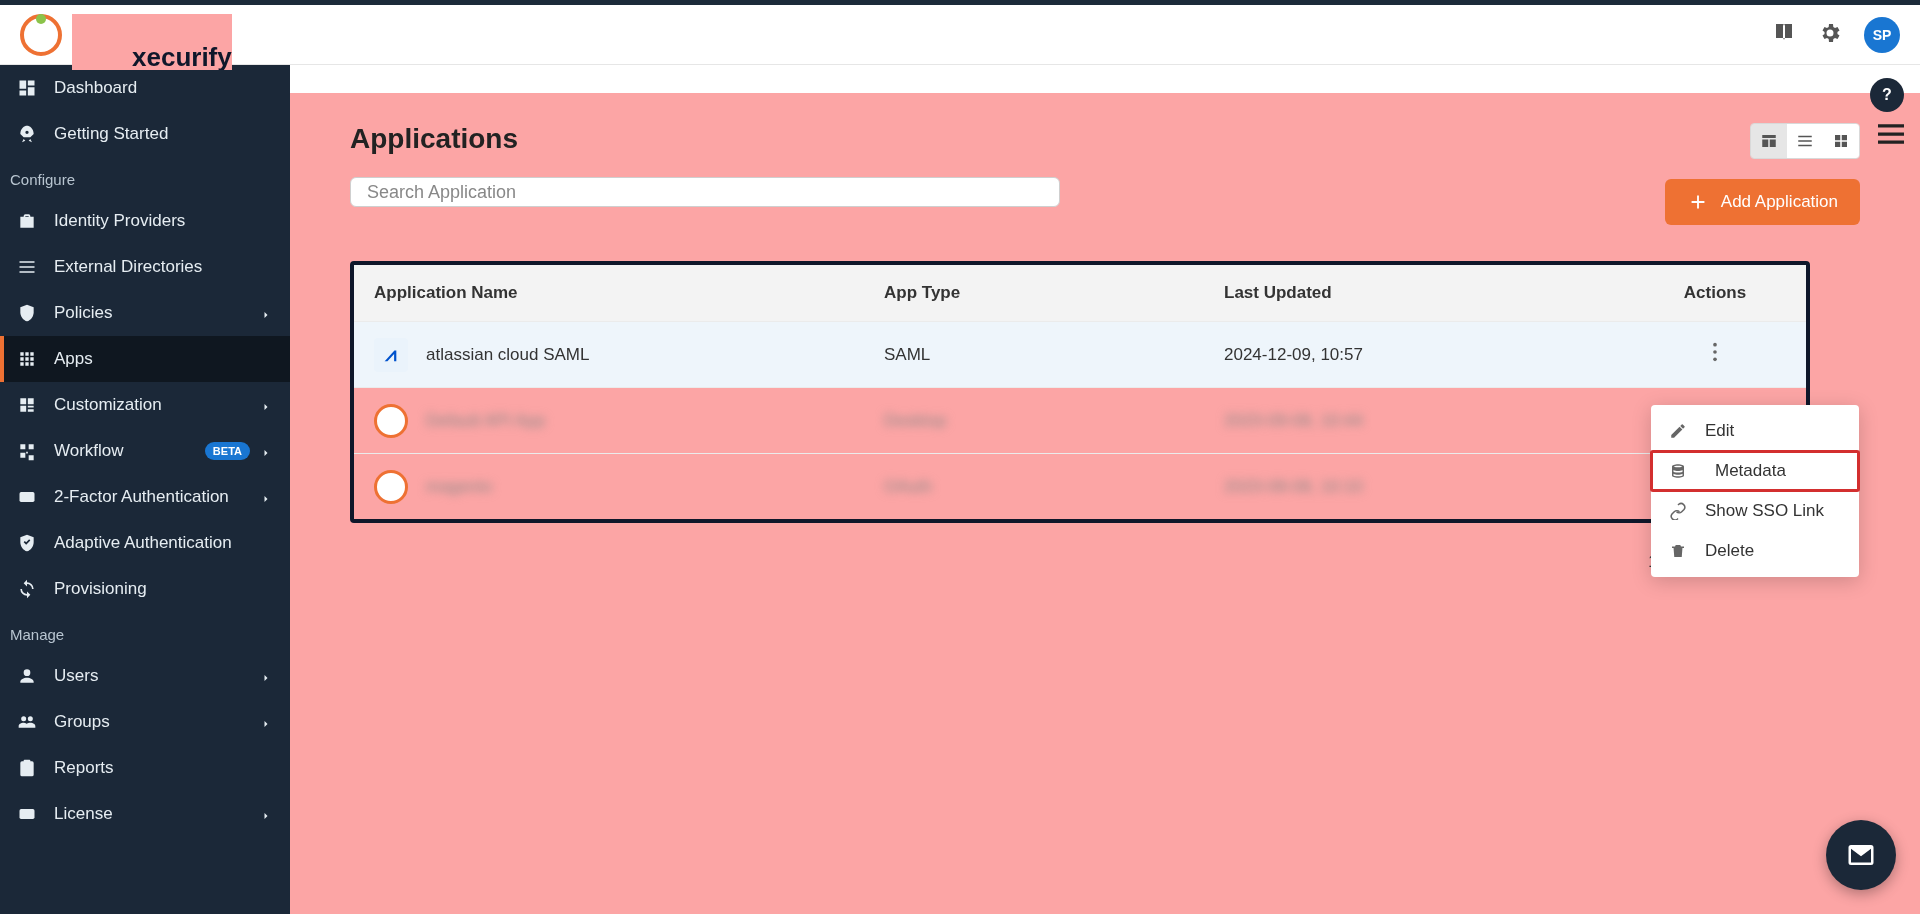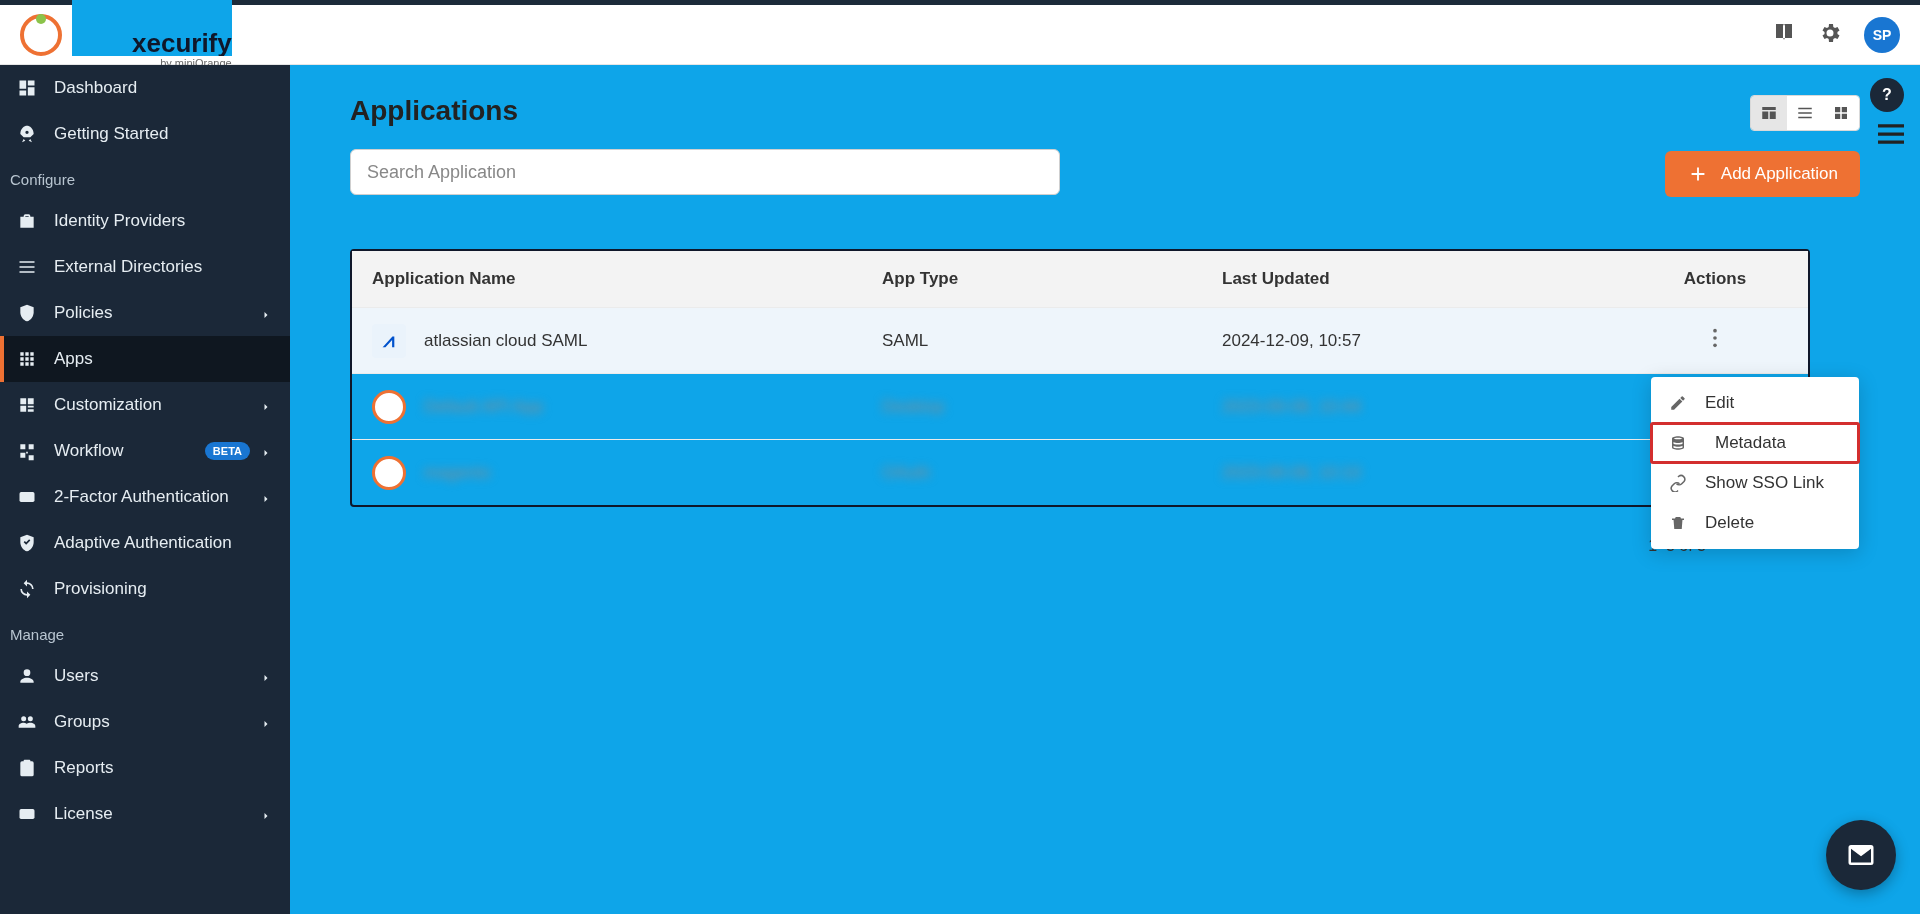--- a/index.html
+++ b/index.html
@@ -60,31 +60,31 @@
   .side-item .s-icon svg { width: 20px; height: 20px; fill: #e6edf2; }
   .side-item .s-label { flex: 1; }
   .side-item .chev { width: 14px; height: 14px; }
   .side-item .chev svg { width: 12px; height: 12px; fill: #e6edf2; }
   .badge {
     background: #1976d2; color: #fff; font-size: 11px; font-weight: 700;
     padding: 3px 8px; border-radius: 10px; margin-right: 10px;
   }
 
   .main {
-    flex: 1; position: relative; background: #0ea5e9;
-    padding: 30px 0 0 60px; overflow: hidden;
+    flex: 1; position: relative; background: #fca5a5;
+    padding: 30px 0 0 60px; overflow: hidden; margin-top: 28px;
   }
   .page-title { font-size: 28px; font-weight: 700; color: #222; margin-bottom: 22px; }
 
   .toolbar-row { display: flex; align-items: flex-start; }
   .search-box {
     width: 710px;
   }
   .search-box input {
-    width: 100%; height: 46px; font-size: 18px;
+    width: 100%; height: 30px; font-size: 18px;
     padding: 0 16px; border: 1px solid #cfcfcf; border-radius: 6px;
     color: #555;
   }
   .search-box input::placeholder { color: #888; }
   
   .right-controls { position: absolute; top: 30px; right: 60px; display:flex; flex-direction:column; align-items:flex-end; gap: 20px;}
   .view-toggle {
     display: inline-flex; border: 1px solid #d9d9d9; border-radius: 4px; overflow: hidden;
   }
   .view-toggle button {
@@ -95,21 +95,21 @@
   .view-toggle svg { width: 18px; height: 18px; fill: #555; }
   .add-btn {
     background: #ee7133; color: #fff; border: none; border-radius: 6px;
     height: 46px; padding: 0 22px; font-size: 17px; font-weight: 500;
     display: flex; align-items: center; gap: 12px; cursor: pointer;
   }
   .add-btn svg { width: 22px; height: 22px; fill: #fff; }
 
   .table-wrap {
     margin-top: 54px; width: 1460px;
-    border: 2px solid #0f172a; border-radius: 4px;
+    border: 4px solid #0f172a; border-radius: 4px;
   }
   .thead {
     display: grid;
     grid-template-columns: 510px 340px 420px 1fr;
     background: #f3f3f3; padding: 18px 20px;
     font-size: 17px; font-weight: 700; color: #333;
   }
   .trow {
     display: grid;
     grid-template-columns: 510px 340px 420px 1fr;

